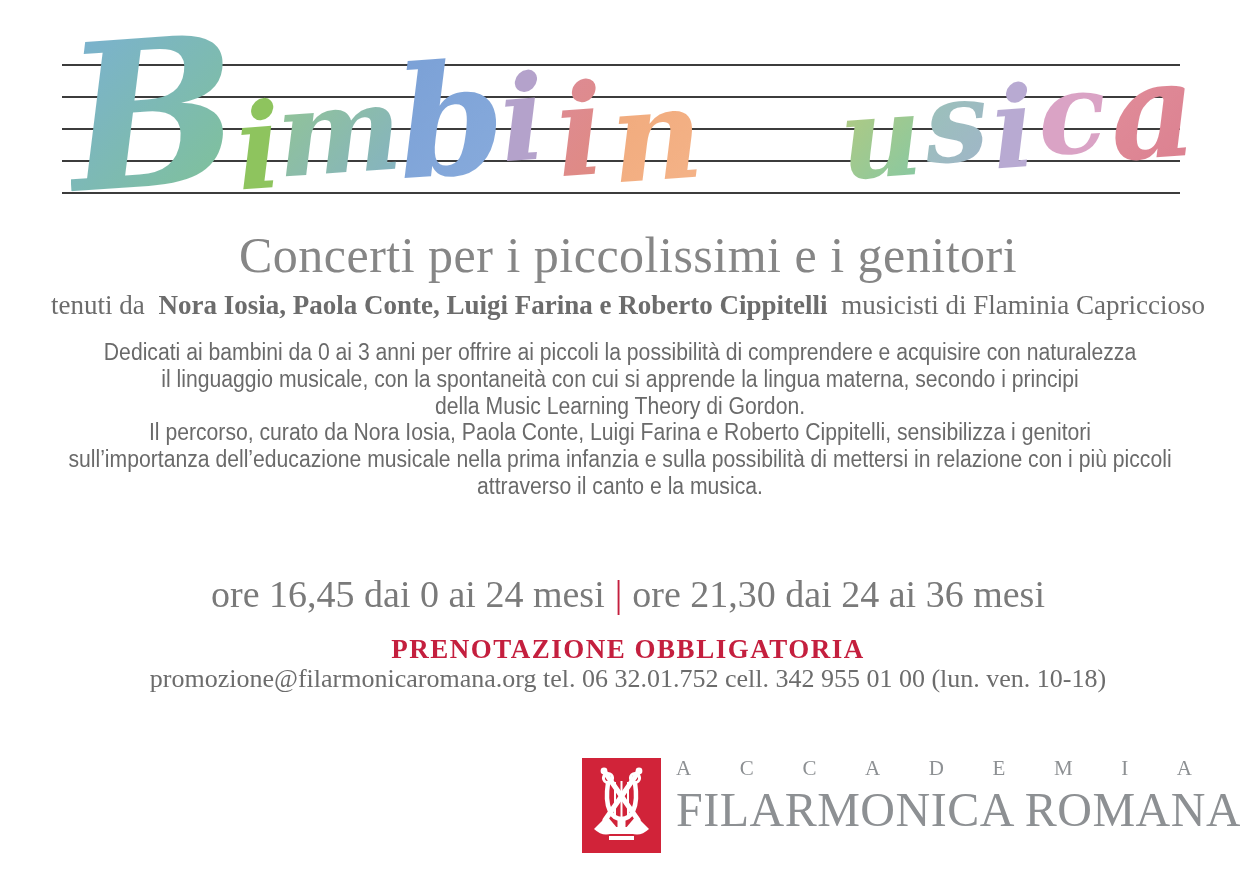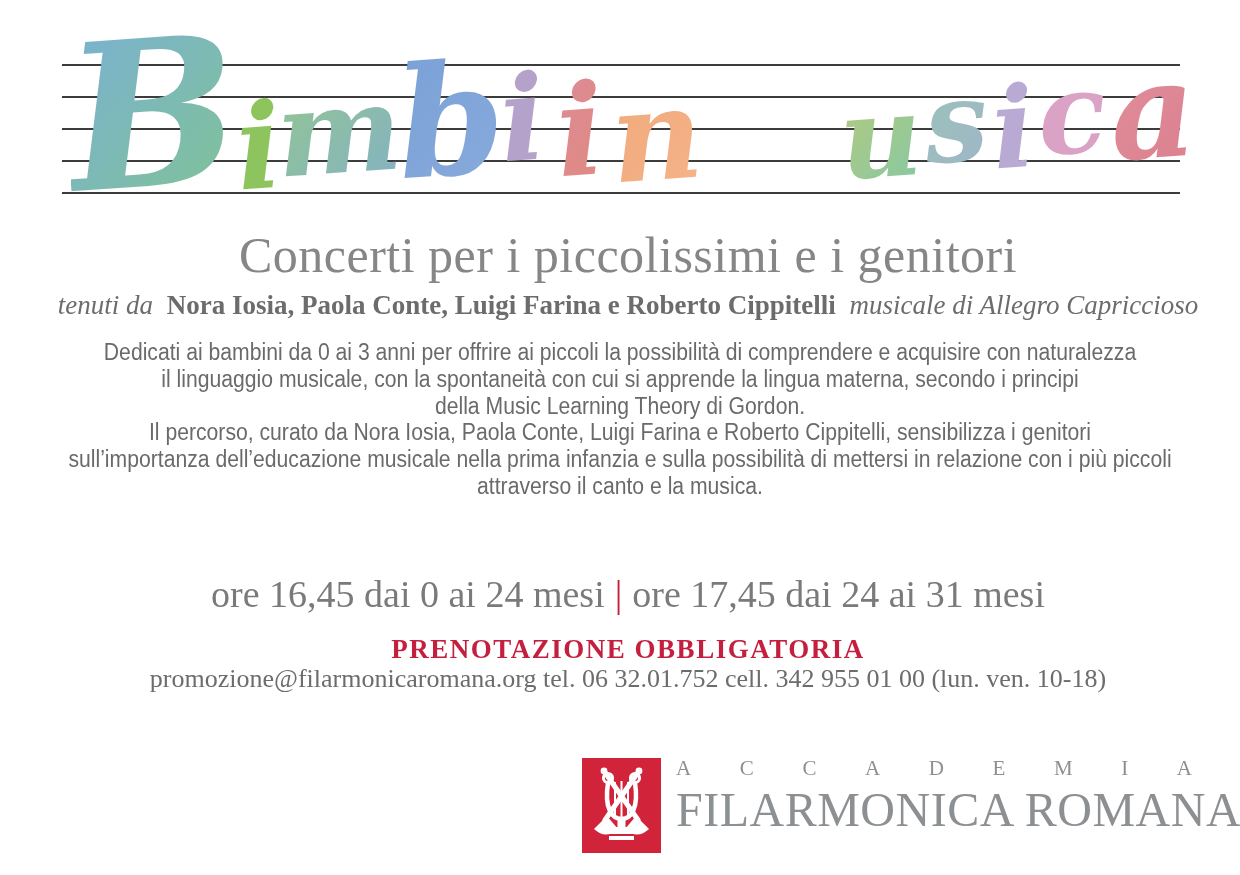--- a/index.html
+++ b/index.html
@@ -23,21 +23,21 @@
   .letter { display:inline-block; color:transparent; -webkit-background-clip:text; background-clip:text; }
   .word-0 .l0 { font-size:1.72em; }           
   .word-0 .l3 { font-size:1.30em; }           
   .word-2 .l5 { font-size:1.18em; }
   .letter.down { position:relative; top:10px; }
 
   
   .center { position:absolute; left:0; width:1240px; text-align:center;padding-left:16px; }
   #heading { top:226px; font-size:50px; color:#868686; letter-spacing:0.5px; }
   #subtitle { top:290px; font-size:27px; color:#6c6c6c; }
-  #subtitle .it { font-style:italic; }
+  #subtitle .it { }
   #subtitle .bold { font-weight:bold; margin:0 7px;text-align:right; }
 
   
   .para { position:absolute; left:0; width:1240px; text-align:center;
           font-family:"Liberation Sans", sans-serif; color:#6a6a6a;
           font-size:23px; line-height:27px;
           transform:scaleX(0.92); transform-origin:620px 0; }
   .para .pline { white-space:nowrap; }
   #body-1 { top:339px; }
   #body-2 { top:419px; }
@@ -80,38 +80,38 @@
       <span class="word word-0"><span class="letter l0" style="background-image: linear-gradient(135deg, rgb(122, 176, 212), rgb(128, 195, 148));">B</span><span class="letter l1 down" style="background-image: linear-gradient(135deg, rgb(142, 196, 94), rgb(142, 196, 94));">i</span><span class="letter l2" style="background-image: linear-gradient(135deg, rgb(147, 198, 144), rgb(132, 178, 196));">m</span><span class="letter l3 down" style="background-image: linear-gradient(135deg, rgb(122, 160, 214), rgb(136, 171, 220));">b</span><span class="letter l4" style="background-image: linear-gradient(135deg, rgb(180, 162, 203), rgb(180, 162, 203));">i</span></span>
       <span class="word word-1"><span class="letter l0" style="background-image: linear-gradient(135deg, rgb(221, 139, 150), rgb(224, 138, 127));">i</span><span class="letter l1 down" style="background-image: linear-gradient(135deg, rgb(240, 169, 123), rgb(245, 180, 137));">n</span></span>
       <span class="word word-2"><span class="letter l0">m</span><span class="letter l1 down" style="background-image: linear-gradient(135deg, rgb(184, 202, 124), rgb(131, 200, 166));">u</span><span class="letter l2" style="background-image: linear-gradient(135deg, rgb(154, 196, 182), rgb(160, 180, 202));">s</span><span class="letter l3 down" style="background-image: linear-gradient(135deg, rgb(184, 170, 210), rgb(184, 170, 210));">i</span><span class="letter l4" style="background-image: linear-gradient(135deg, rgb(218, 163, 197), rgb(218, 163, 197));">c</span><span class="letter l5 down" style="background-image: linear-gradient(135deg, rgb(225, 143, 155), rgb(219, 127, 143));">a</span></span>
     </div>
 
   <div id="heading" class="center">Concerti per i piccolissimi e i genitori</div>
 
   <div id="subtitle" class="center">
     <span class="it">tenuti da</span>
     <span class="bold">Nora Iosia, Paola Conte, Luigi Farina e Roberto Cippitelli</span>
-    <span class="it">musicale di Allegro Capriccioso</span>
+    <span class="it">musicisti di Flaminia Capriccioso</span>
   </div>
 
   <div id="body-1" class="para">
     <div class="pline">Dedicati ai bambini da 0 ai 3 anni per offrire ai piccoli la possibilità di comprendere e acquisire con naturalezza</div>
     <div class="pline">il linguaggio musicale, con la spontaneità con cui si apprende la lingua materna, secondo i principi</div>
     <div class="pline">della Music Learning Theory di Gordon.</div>
   </div>
 
   <div id="body-2" class="para">
     <div class="pline">Il percorso, curato da Nora Iosia, Paola Conte, Luigi Farina e Roberto Cippitelli, sensibilizza i genitori</div>
     <div class="pline">sull’importanza dell’educazione musicale nella prima infanzia e sulla possibilità di mettersi in relazione con i più piccoli</div>
     <div class="pline">attraverso il canto e la musica.</div>
   </div>
 
 
   <div id="times" class="center">
-    <span>ore 16,45 dai 0 ai 24 mesi</span><span class="sep">|</span><span>ore 17,45 dai 24 ai 31 mesi</span>
+    <span>ore 16,45 dai 0 ai 24 mesi</span><span class="sep">|</span><span>ore 21,30 dai 24 ai 36 mesi</span>
   </div>
 
   <div id="booking" class="center">PRENOTAZIONE OBBLIGATORIA</div>
 
   <div id="contact-1" class="center">promozione@filarmonicaromana.org tel. 06 32.01.752  cell. 342 955 01 00  (lun. ven. 10-18)</div>
 
   <div id="logo">
     <div id="logo-square">
       <svg viewBox="0 0 79 95">
 

